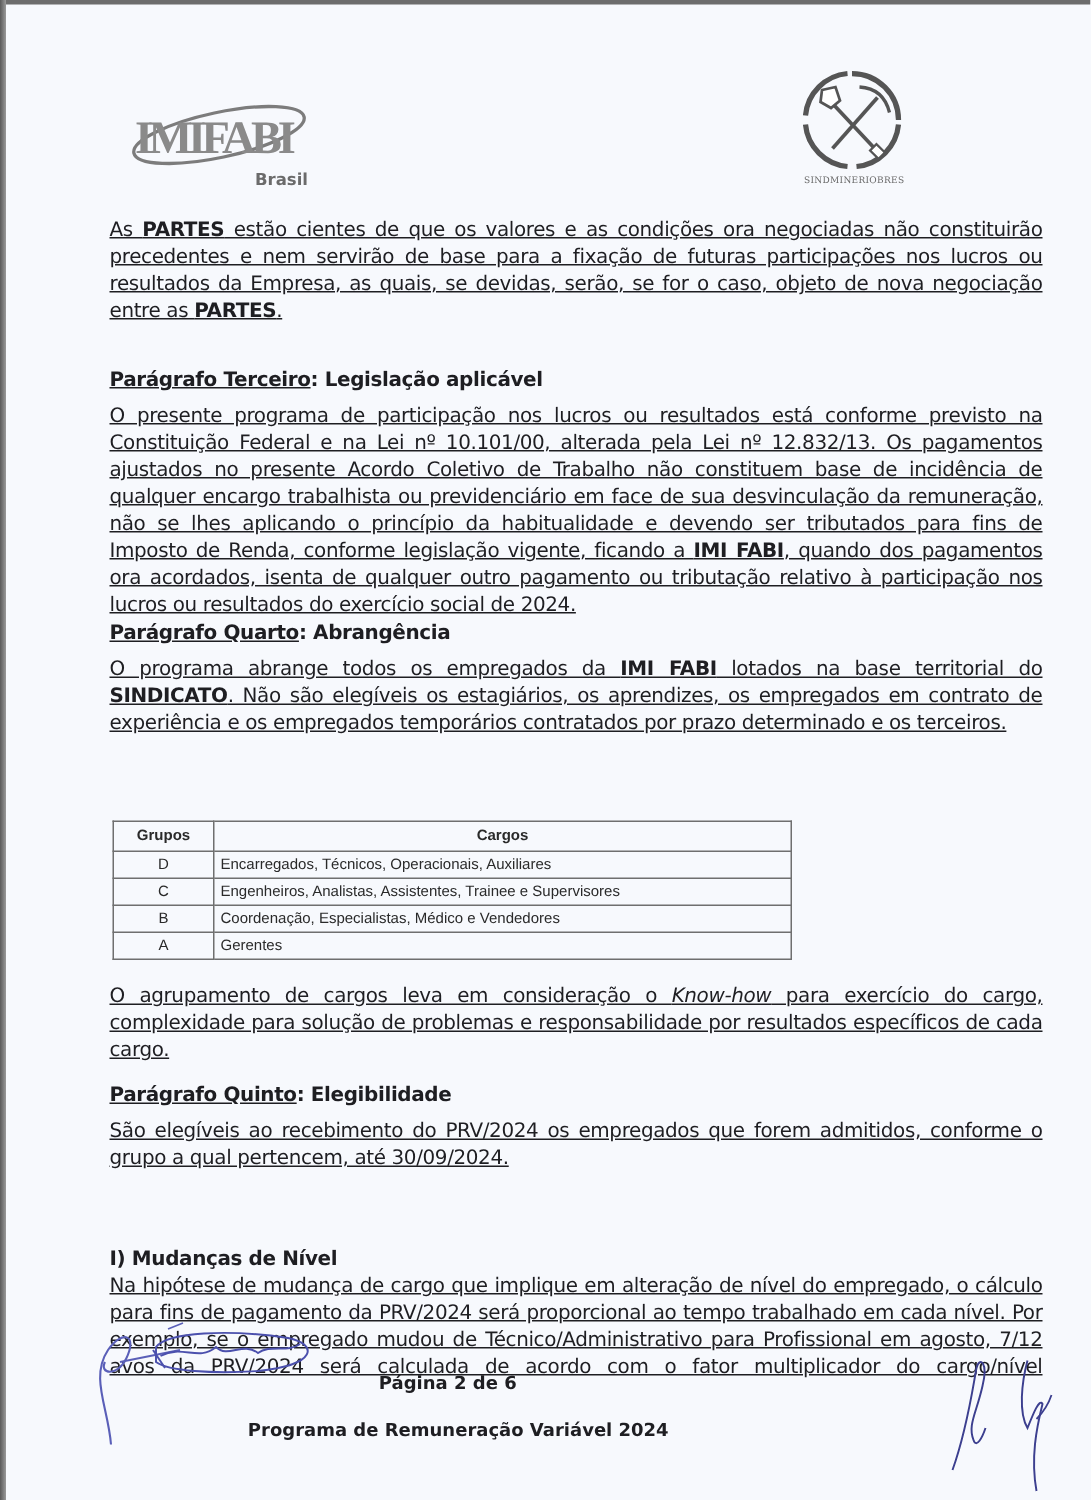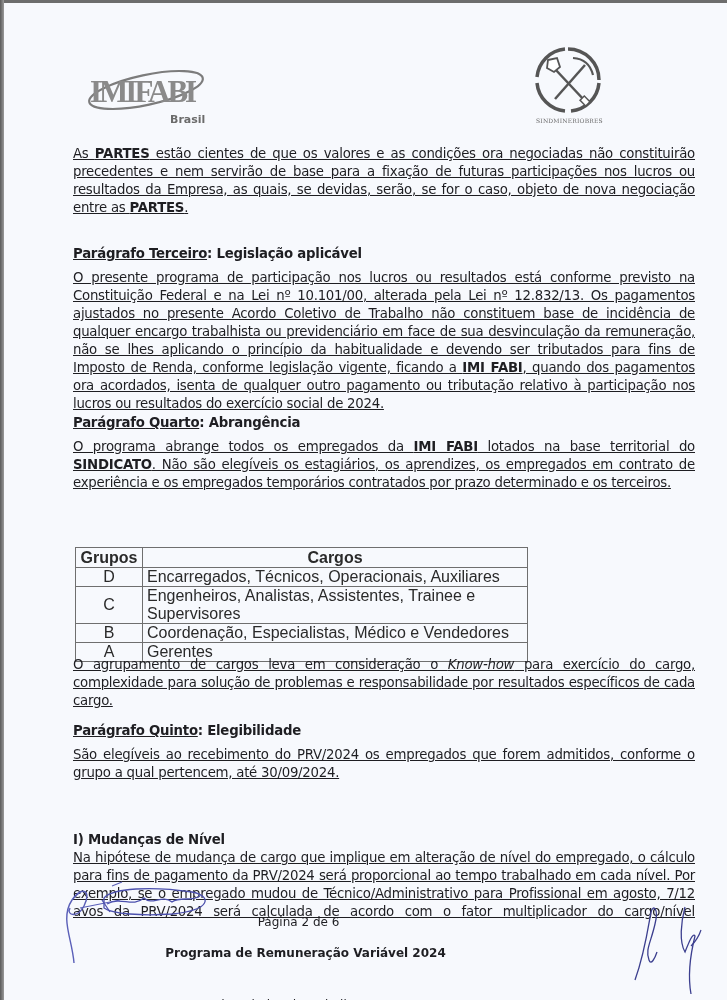--- a/index.html
+++ b/index.html
@@ -22,27 +22,27 @@
   .h { font-weight: bold; font-size: 13.3px; margin: 0; }
   .h u { text-decoration: underline; }
   .b { font-weight: bold; }
 
   .sec { position: absolute; left: 73px; width: 622px; font-size: 13.3px; line-height: 18px; letter-spacing: -0.25px; }
   .sec p { margin: 0; text-align: justify; text-align-last: left; text-decoration: underline; }
   .sec .h { margin-bottom: 6px; }
 
   table.cargos {
     position: absolute; left: 75px; top: 547px; width: 453px;
-    border-collapse: collapse; font-family: "Liberation Sans", sans-serif; font-size: 16px; color: #2a2a2a;
+    border-collapse: collapse; font-family: "Liberation Sans", sans-serif; font-size: 10px; color: #2a2a2a;
   }
   table.cargos td, table.cargos th { border: 1px solid #6f6f6f; padding: 0 4px; height: 17px; }
   table.cargos th { font-weight: bold; text-align: center; height: 19px; }
   table.cargos td.g { text-align: center; width: 58px; }
 
-  .footer-page { position: absolute; left: 0; width: 597px; top: 915px; text-align: center; font-weight: normal; font-size: 12px; }
+  .footer-page { position: absolute; left: 0; width: 597px; top: 915px; text-align: center; font-weight: bold; font-size: 12px; }
   .footer-title { position: absolute; left: 0; width: 611px; top: 946px; text-align: center; font-weight: bold; font-size: 12px; }
   .footer-sub { position: absolute; left: 0; width: 727px; top: 962px; text-align: center; font-size: 12px; margin-top: 36px; }
 
   .sig { position: absolute; }
 </style>
 </head>
 <body>
 
 <div class="scan-edge-top"></div>
 <div class="scan-edge-left"></div>

